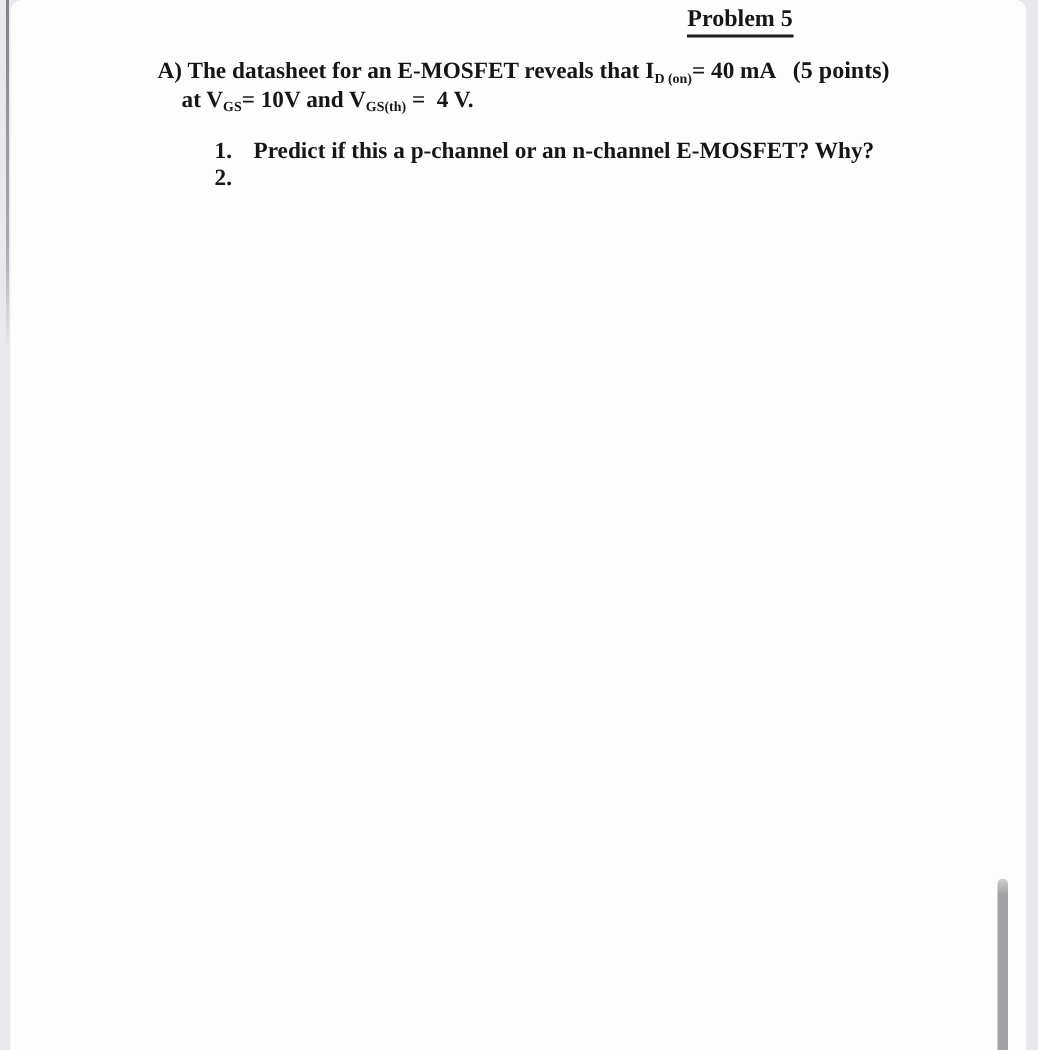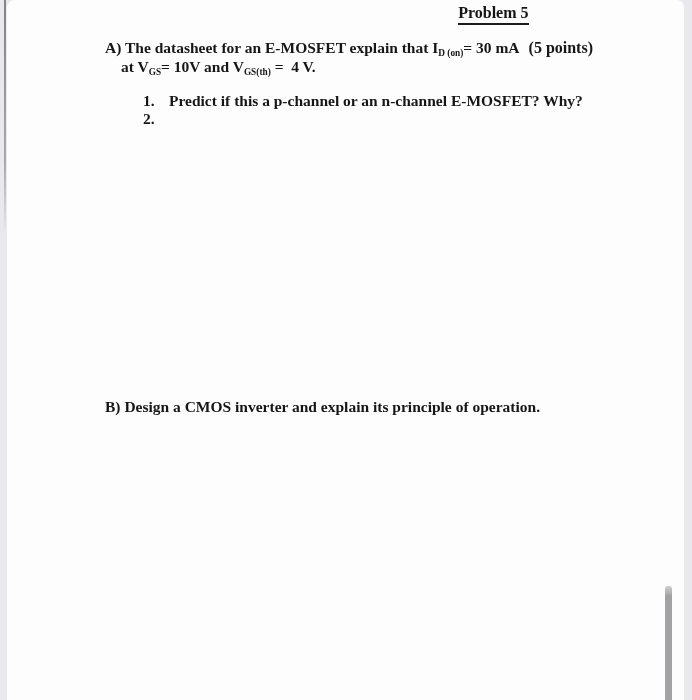--- a/index.html
+++ b/index.html
@@ -52,27 +52,26 @@
 <div class="screen">
   <div class="page"></div>
   <div class="left-edge-line"></div>
   <div class="page-edge-bar"></div>
 
   <div class="header-row">
     <span class="title">Problem 5</span>
     <span class="points">(5 points)</span>
   </div>
 
-  <div class="txt body-line" style="left:105px;top:39px;"><span>A) The datasheet for an E-MOSFET explain that I</span><sub>D (on)</sub><span>= 30 mA</span></div>
+  <div class="txt body-line" style="left:105px;top:39px;"><span>A) The datasheet for an E-MOSFET reveals that I</span><sub>D (on)</sub><span>= 40 mA</span></div>
   <div class="txt body-line" style="left:121px;top:58px;"><span>at V</span><sub>GS</sub><span>= 10V and V</span><sub>GS(th)</sub><span> =  4 V.</span></div>
 
   <div class="qlist">
     <div class="qitem">
       <span class="qnum">1.</span>
       <span><span>Predict if this a p-channel or an n-channel E-MOSFET? Why?</span></span>
     </div>
     <div class="qitem">
       <span class="qnum">2.</span>
     </div>
   </div>
 
-  <div class="txt body-line" style="left:105px;top:398px;"><span>B) Design a CMOS inverter and explain its principle of operation.</span></div>
 </div>
 
 </body></html>

